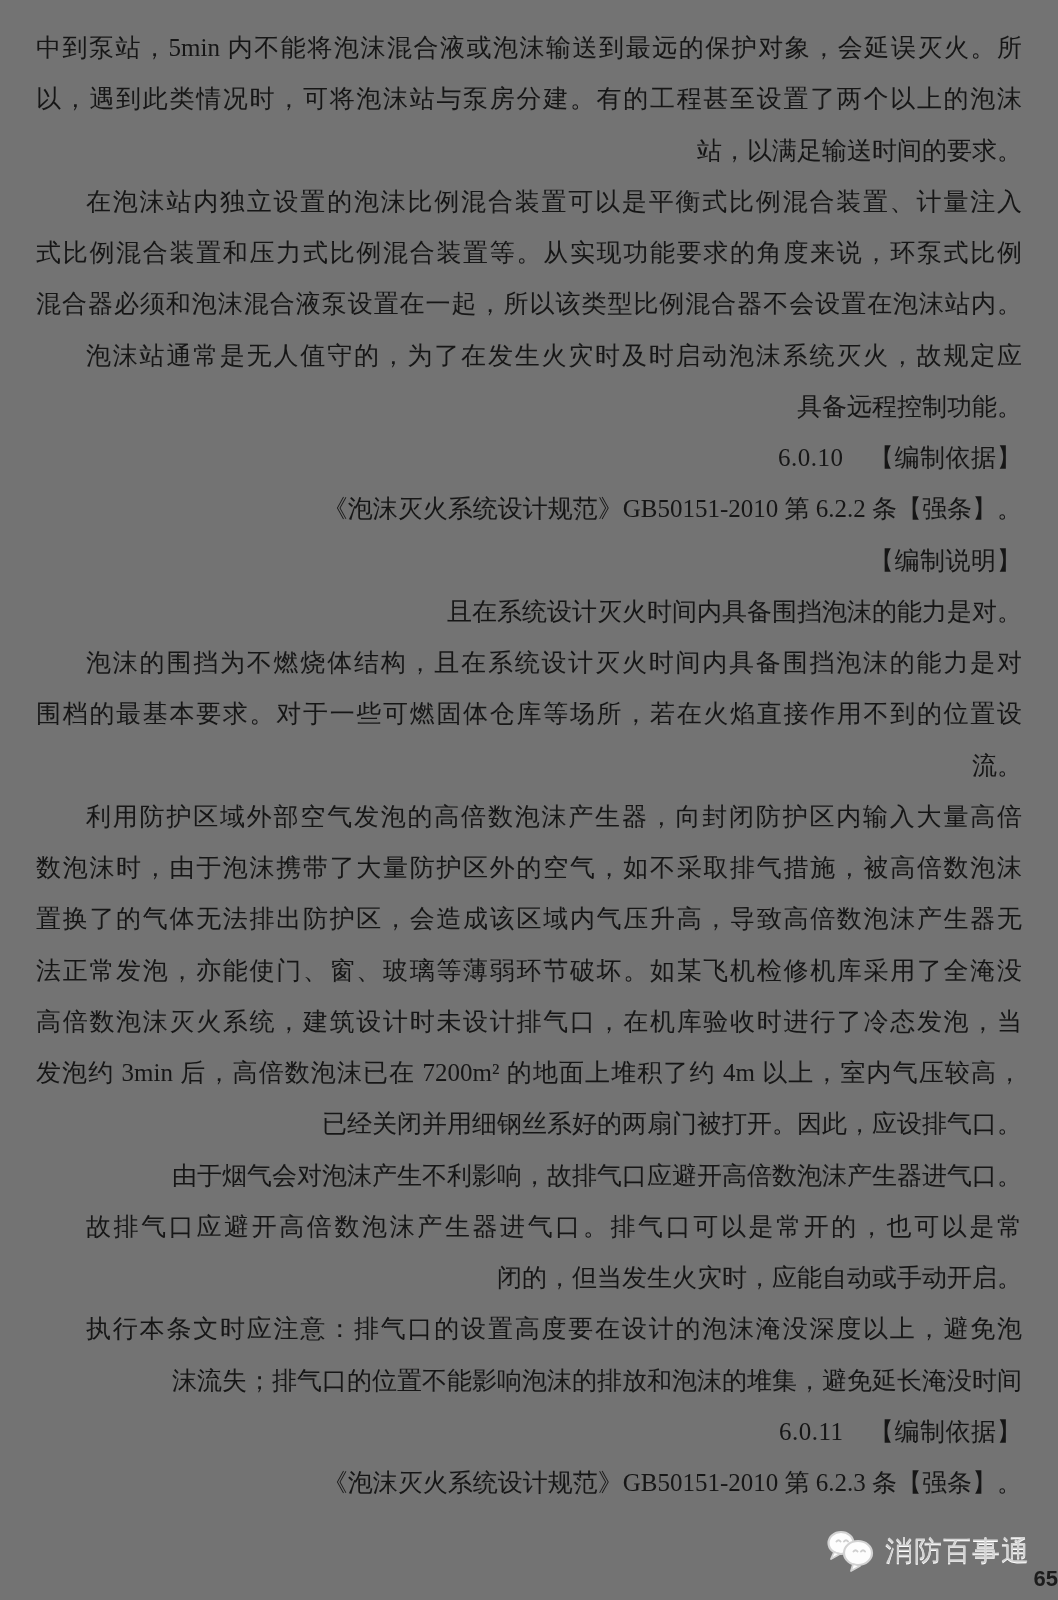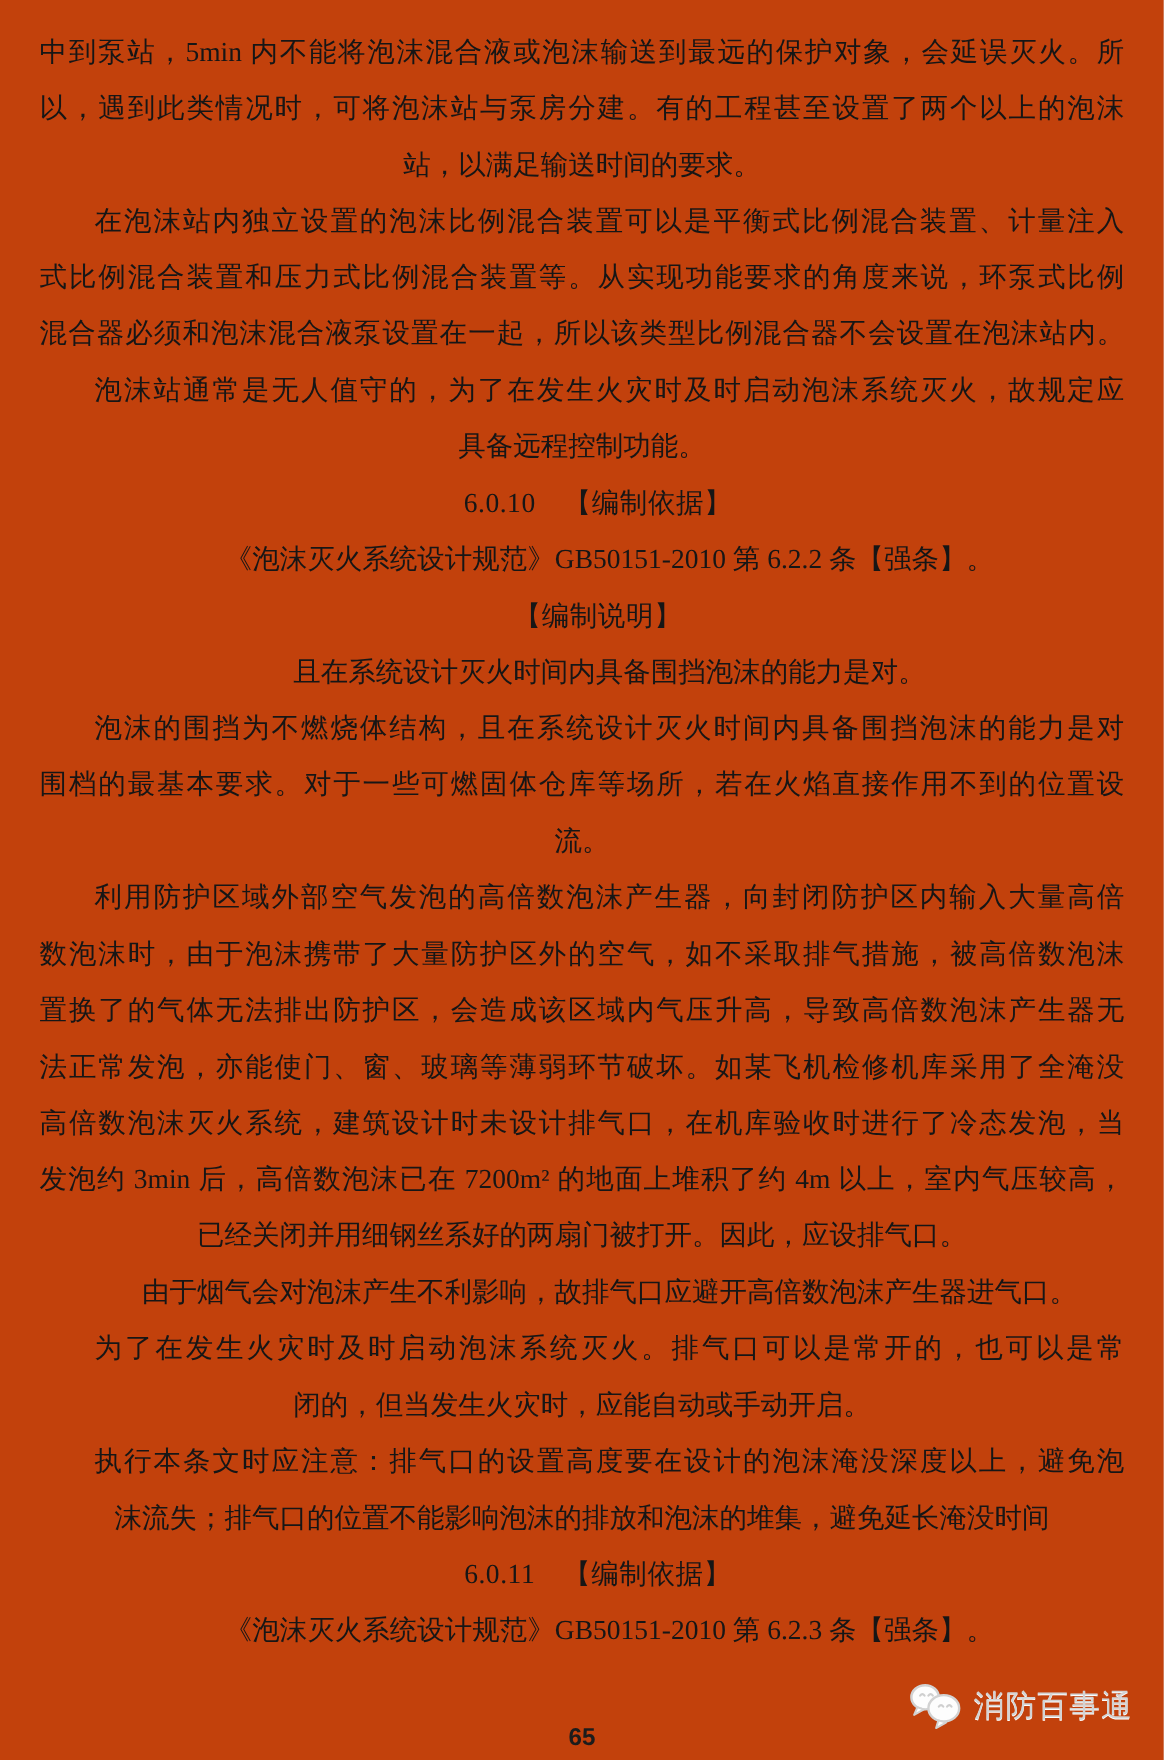--- a/index.html
+++ b/index.html
@@ -1,56 +1,56 @@
 <!DOCTYPE html>
 <html><head>
 <meta charset="utf-8">
 <style>
   html, body { margin: 0; padding: 0; background: #e9e9e9; }
   .page {
     position: relative;
     width: 1058px;
     height: 1600px;
     margin: 0 auto;
-    background: #c2410c;
+    background: #737373;
     overflow: hidden;
     font-family: "Liberation Serif", "DejaVu Serif", serif;
     color: #161616;
   }
   .text-block {
     position: absolute;
     top: 22px;
     left: 36px;
     width: 986px;
   }
   .line {
     height: 51.25px;
     line-height: 51.25px;
     font-size: 25px;
-    text-align: center;
+    text-align: right;
     white-space: normal;
     overflow: hidden;
   }
   .line.fill {
     text-align: justify;
     text-align-last: justify;
   }
   .line.indent {
     text-indent: 50px;
   }
   .heading {
     letter-spacing: 0.5px;
     margin-left: 29px;
   }
   .footer-page-num {
     position: absolute;
     left: 0;
     right: 0;
     bottom: 8px;
-    text-align: center;
+    text-align: right;
     font-family: "Liberation Sans", sans-serif;
     font-weight: bold;
     font-size: 22px;
     color: #1c1c1c;
   }
   .watermark {
     position: absolute;
     right: 28px;
     bottom: 26px;
     display: flex;
@@ -86,21 +86,21 @@
     <div class="line fill">围档的最基本要求。对于一些可燃固体仓库等场所，若在火焰直接作用不到的位置设</div>
     <div class="line">流。</div>
     <div class="line indent fill">利用防护区域外部空气发泡的高倍数泡沫产生器，向封闭防护区内输入大量高倍</div>
     <div class="line fill">数泡沫时，由于泡沫携带了大量防护区外的空气，如不采取排气措施，被高倍数泡沫</div>
     <div class="line fill">置换了的气体无法排出防护区，会造成该区域内气压升高，导致高倍数泡沫产生器无</div>
     <div class="line fill">法正常发泡，亦能使门、窗、玻璃等薄弱环节破坏。如某飞机检修机库采用了全淹没</div>
     <div class="line fill">高倍数泡沫灭火系统，建筑设计时未设计排气口，在机库验收时进行了冷态发泡，当</div>
     <div class="line fill">发泡约 3min 后，高倍数泡沫已在 7200m² 的地面上堆积了约 4m 以上，室内气压较高，</div>
     <div class="line">已经关闭并用细钢丝系好的两扇门被打开。因此，应设排气口。</div>
     <div class="line indent">由于烟气会对泡沫产生不利影响，故排气口应避开高倍数泡沫产生器进气口。</div>
-    <div class="line indent fill">为了在发生火灾时及时启动泡沫系统灭火。排气口可以是常开的，也可以是常</div>
+    <div class="line indent fill">故排气口应避开高倍数泡沫产生器进气口。排气口可以是常开的，也可以是常</div>
     <div class="line">闭的，但当发生火灾时，应能自动或手动开启。</div>
     <div class="line indent fill">执行本条文时应注意：排气口的设置高度要在设计的泡沫淹没深度以上，避免泡</div>
     <div class="line">沫流失；排气口的位置不能影响泡沫的排放和泡沫的堆集，避免延长淹没时间</div>
     <div class="line heading">6.0.11　【编制依据】</div>
     <div class="line indent">《泡沫灭火系统设计规范》GB50151-2010 第 6.2.3 条【强条】。</div>
   </div>
 
   <div class="watermark">
     <span>
       <svg width="54" height="46" viewBox="0 0 54 46">

